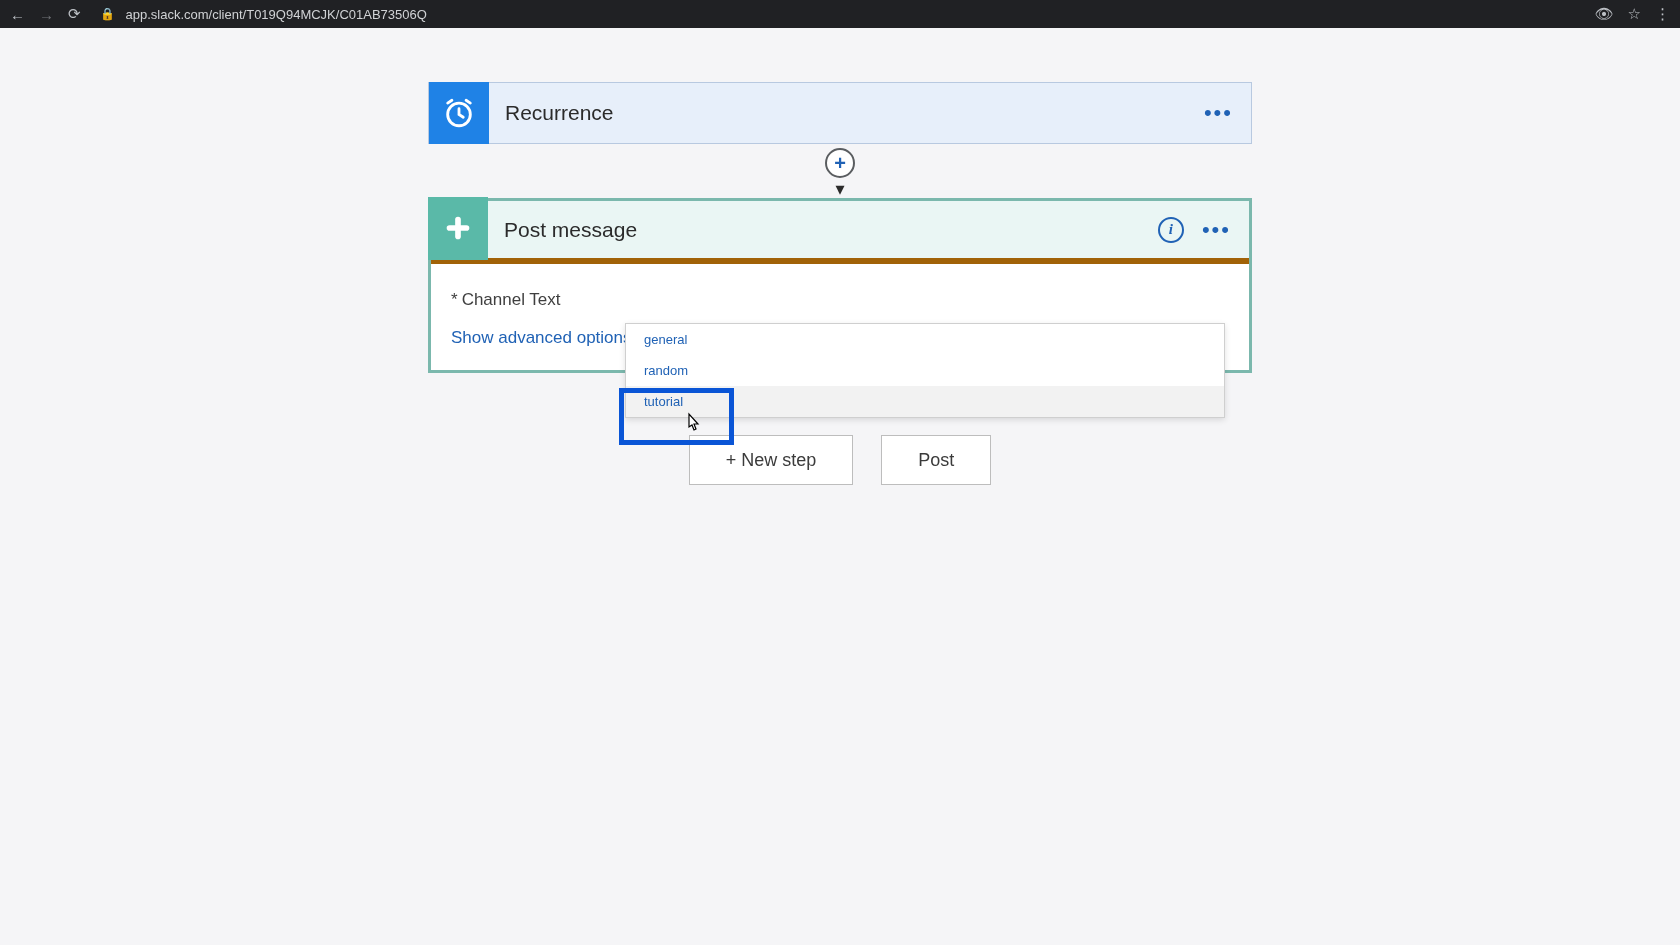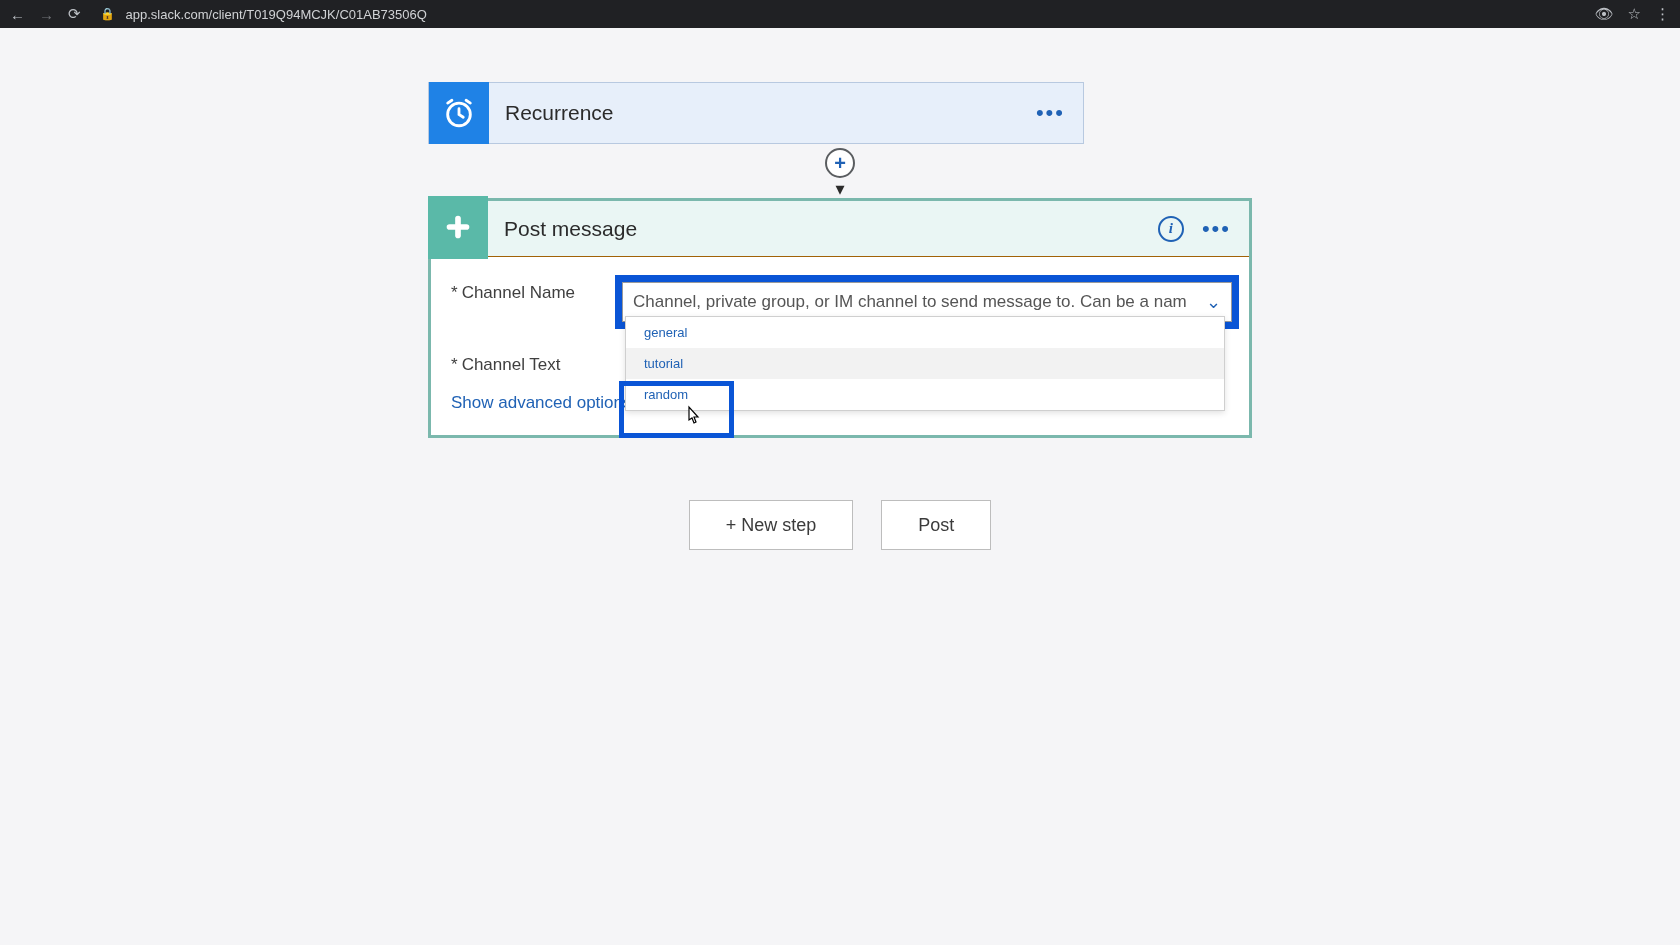--- a/index.html
+++ b/index.html
@@ -38,21 +38,21 @@
       position: relative;
     }
 
     
     .trigger-card {
       display: flex;
       align-items: center;
       border: 1px solid #b8c9e0;
       background: #e7effa;
       height: 62px;
-      width: 656px;
+      width: 824px;
     }
     .trigger-icon {
       width: 60px; height: 62px;
       background: #1f82e6;
       display: flex; align-items: center; justify-content: center;
       flex-shrink: 0;
     }
     .trigger-title {
       padding-left: 16px;
       font-size: 21px;
@@ -95,23 +95,23 @@
 
     
     .action-card {
       border: 3px solid #7bb8ad;
       background: #ffffff;
       width: 824px;
       position: relative;
     }
     .action-header {
       display: flex; align-items: center;
-      height: 56px;
+      height: 63px;
       background: #eaf6f4;
-      border-bottom: 1px solid #a16207;
+      border-bottom: 6px solid #a16207;
     }
     .action-icon {
       width: 60px; height: 63px;
       background: #5ab9a8;
       display: flex; align-items: center; justify-content: center;
       flex-shrink: 0;
       margin: -3px 0 0 -3px;
     }
     .action-title {
       padding-left: 16px;
@@ -286,47 +286,36 @@
           </svg>
         </div>
         <div class="action-title">Post message</div>
         <div class="card-actions">
           <span class="info-icon">i</span>
           <span class="dots">•••</span>
         </div>
       </div>
 
       <div class="form-body">
-        <div class="form-row">
-          <div class="form-label">
-            <span class="req">*</span><span>Channel Name</span>
-          </div>
-          <div class="highlight-box-outer">
-            <div class="combo">
-              <span class="ph">Channel, private group, or IM channel to send message to. Can be a nam</span>
-              <span class="chev">⌄</span>
-            </div>
-          </div>
-        </div>
 
         <div class="form-row">
           <div class="form-label">
             <span class="req">*</span><span>Channel Text</span>
           </div>
         </div>
 
         <div class="adv-link">
           <span>Show advanced options</span>
           <span class="chev">⌄</span>
         </div>
 
         <div class="dropdown">
           <div class="dropdown-item">general</div>
+          <div class="dropdown-item">random</div>
           <div class="dropdown-item hover">tutorial</div>
-          <div class="dropdown-item">random</div>
         </div>
 
         <div class="highlight-badge"></div>
 
         <div class="cursor-icon">
           <svg width="20" height="24" viewBox="0 0 20 24">
             <path d="M6 2 L6 15 L9 13 L11 18 L13 17 L11 12 L15 12 Z" fill="#fff" stroke="#000" stroke-width="1.2"></path>
           </svg>
         </div>
       </div>

